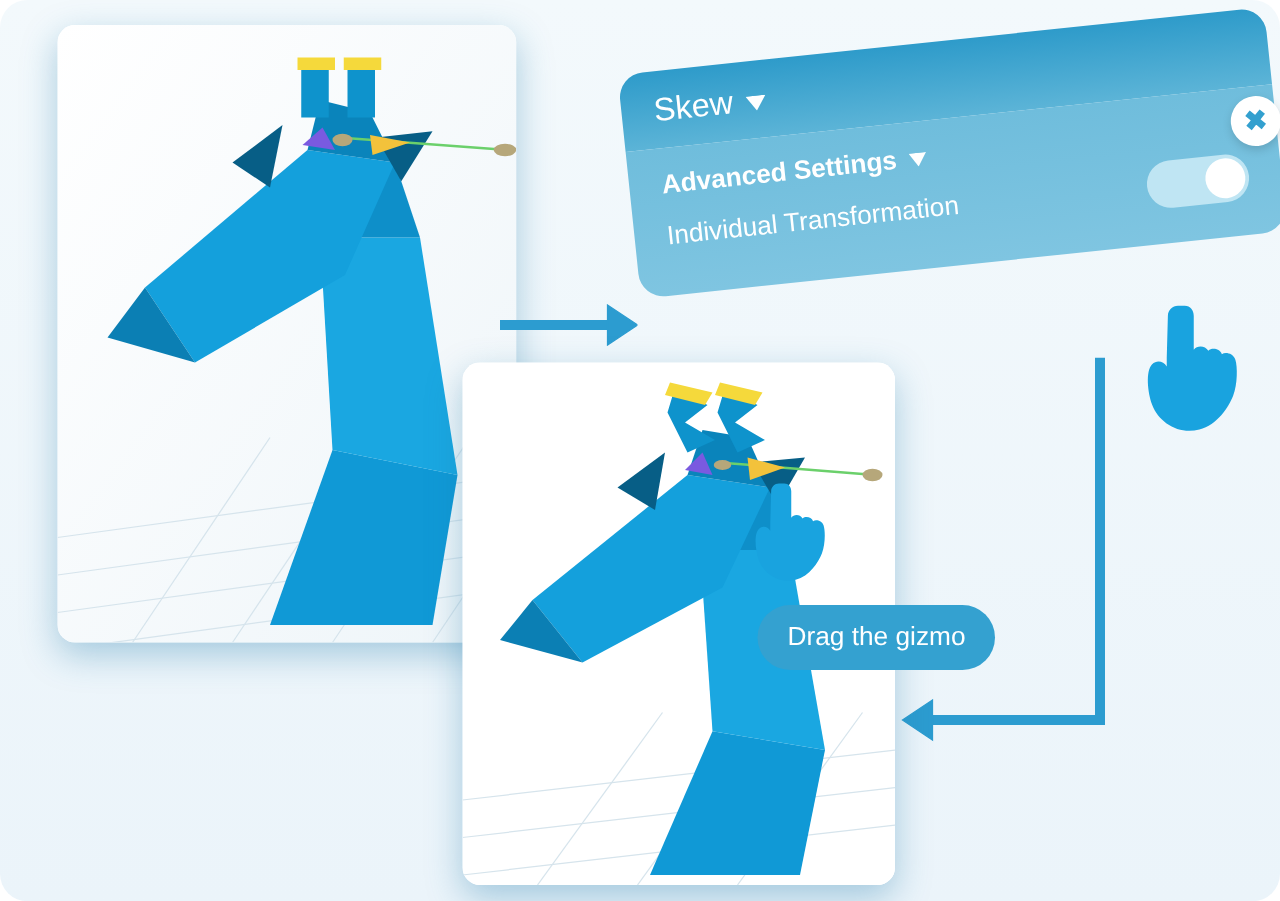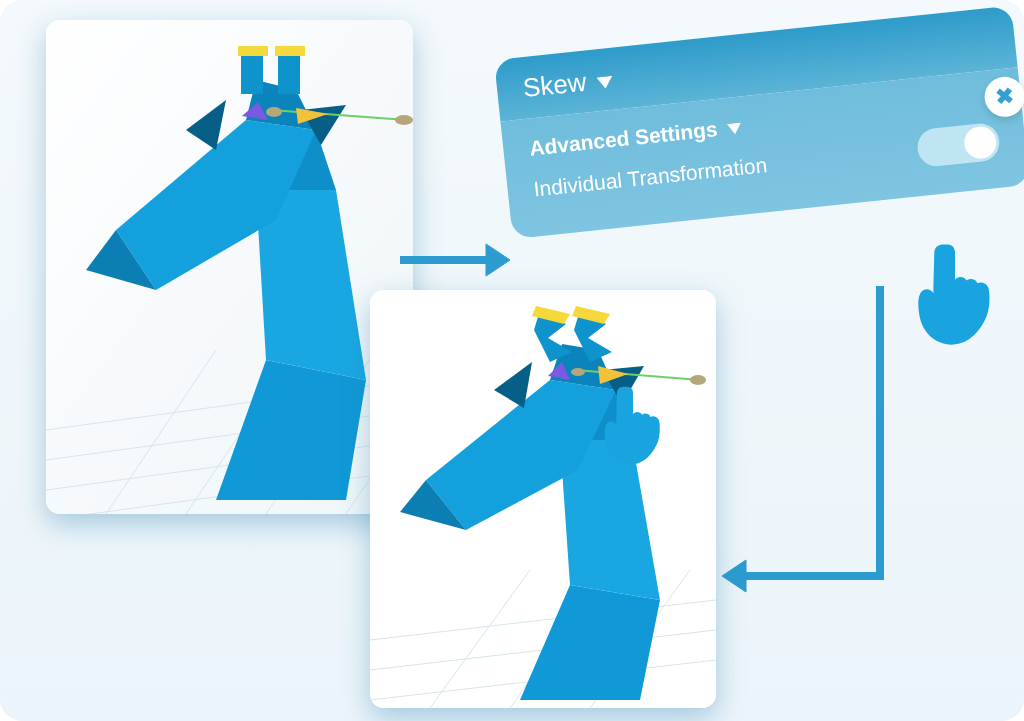--- a/index.html
+++ b/index.html
@@ -169,13 +169,16 @@
         <polygon points="228,76 258,84 230,94" fill="#f3c23b"></polygon>
         <polygon points="192,72 178,86 200,90" fill="#7a5ae0"></polygon>
       </g>
     </svg>
   </div>
 
   <svg class="hand hand2" viewBox="0 0 100 120">
     <path d="M42 4c5 0 8 4 8 9v30c3-4 10-4 13 1 3-3 10-2 12 3 3-2 10-1 12 5 2 6 2 22-2 32-4 10-14 26-30 30-18 5-36-6-42-22-4-11-6-30 0-36 4-4 10-3 13 2V50l1-37c0-5 4-9 9-9z" fill="#19a3df"></path>
   </svg>
 
+  <div class="tooltip">
+    <span>Drag the gizmo</span>
+  </div>
 </div>
 
 </body></html>

